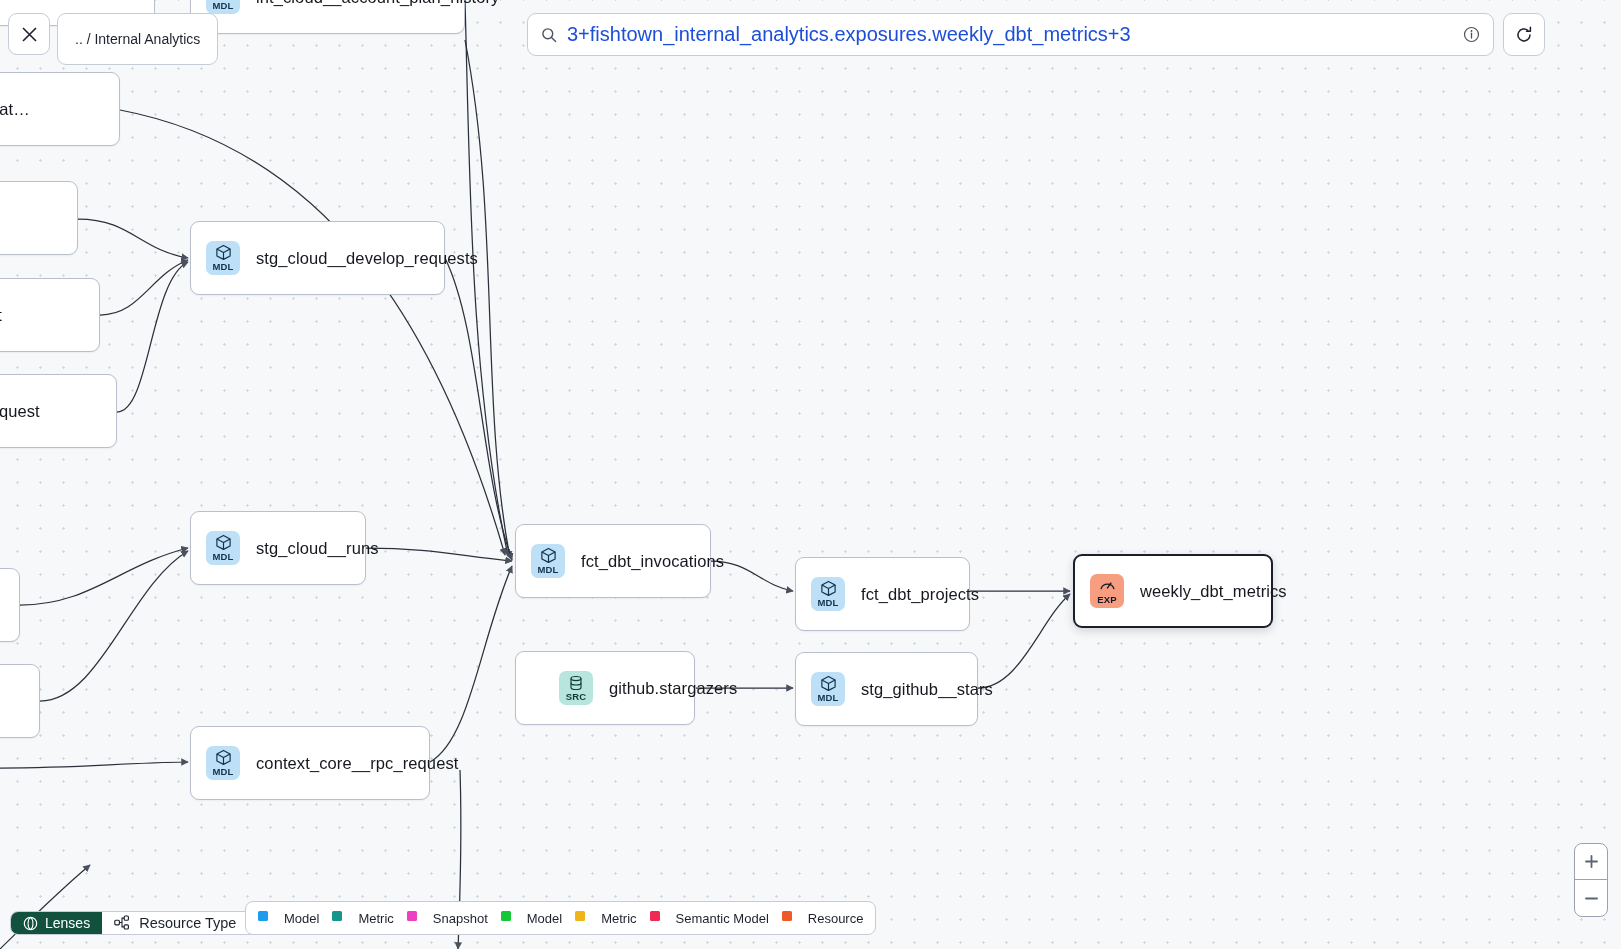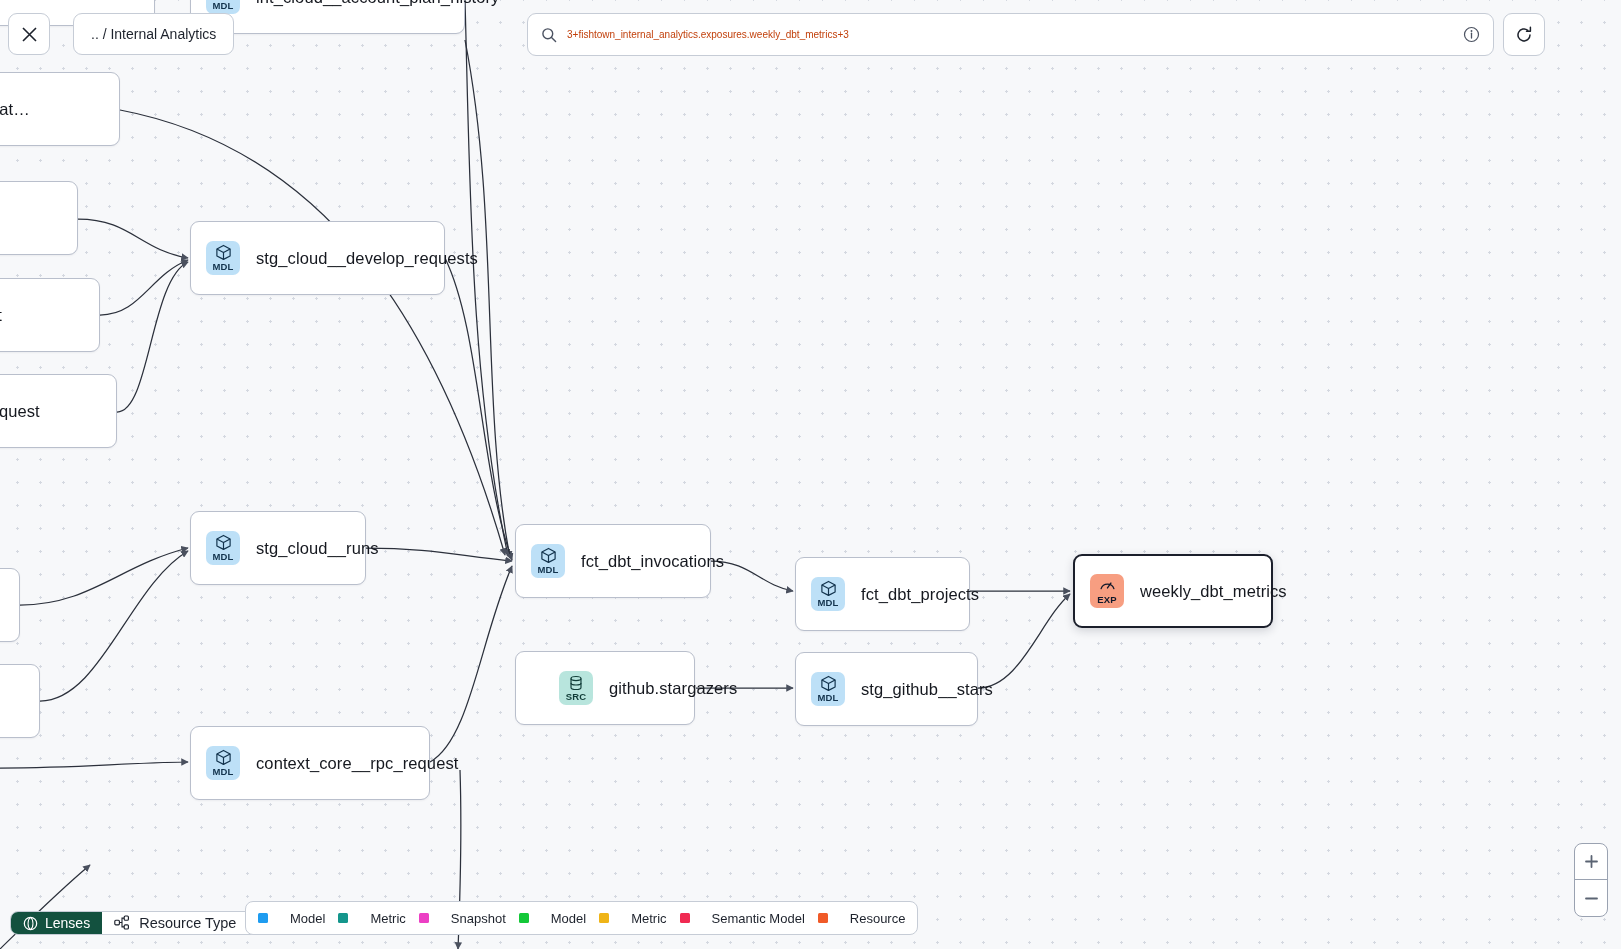--- a/index.html
+++ b/index.html
@@ -96,32 +96,31 @@
     display: flex;
     align-items: center;
     justify-content: center;
     z-index: 40;
     cursor: pointer;
   }
   .breadcrumb {
     position: absolute;
     left: 57px;
     top: 13px;
-    height: 42px;
+    height: 52px;
     padding: 8px 17px;
     background: #fff;
     border: 1px solid #c6ccd6;
     border-radius: 9px;
     display: flex;
     align-items: center;
     font-size: 14px;
     color: #1d222c;
     z-index: 40;
     cursor: pointer;
-    margin-left: 16px;
   }
 
   .search-wrap {
     position: absolute;
     left: 527px;
     top: 13px;
     width: 967px;
     height: 43px;
     background: #fff;
     border: 1px solid #c6ccd6;
@@ -129,22 +128,22 @@
     display: flex;
     align-items: center;
     padding: 0 13px;
     z-index: 40;
   }
   .search-input {
     flex: 1 1 auto;
     border: none;
     outline: none;
     font-family: "Liberation Sans", sans-serif;
-    font-size: 10px;
-    color: #c2410c;
+    font-size: 20px;
+    color: #1d4ed8;
     background: transparent;
     margin-left: 10px;
   }
   .refresh-btn {
     position: absolute;
     left: 1503px;
     top: 13px;
     width: 42px;
     height: 43px;
     background: #fff;
@@ -198,21 +197,21 @@
     height: 34px;
     background: #fff;
     border: 1px solid #c6ccd6;
     border-radius: 8px;
     display: flex;
     align-items: center;
     gap: 13px;
     padding: 0 12px;
     z-index: 40;
   }
-  .legend-item { display: flex; align-items: center; gap: 22px; }
+  .legend-item { display: flex; align-items: flex-start; gap: 16px; }
   .legend-swatch { width: 10px; height: 10px; border-radius: 1.5px; flex: 0 0 auto; }
   .legend-label { font-size: 13px; color: #1d222c; }
 
   .zoom-controls {
     position: absolute;
     right: 13px;
     bottom: 32px;
     width: 34px;
     background: #fff;
     border: 1px solid #9aa2b1;

